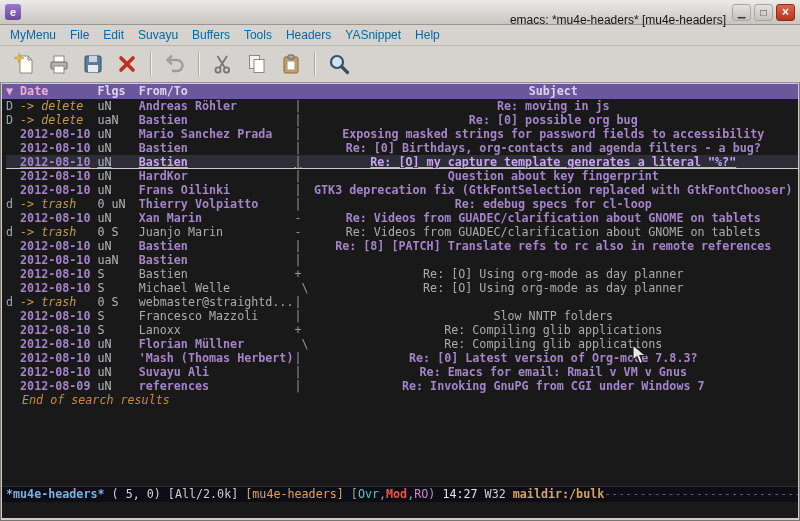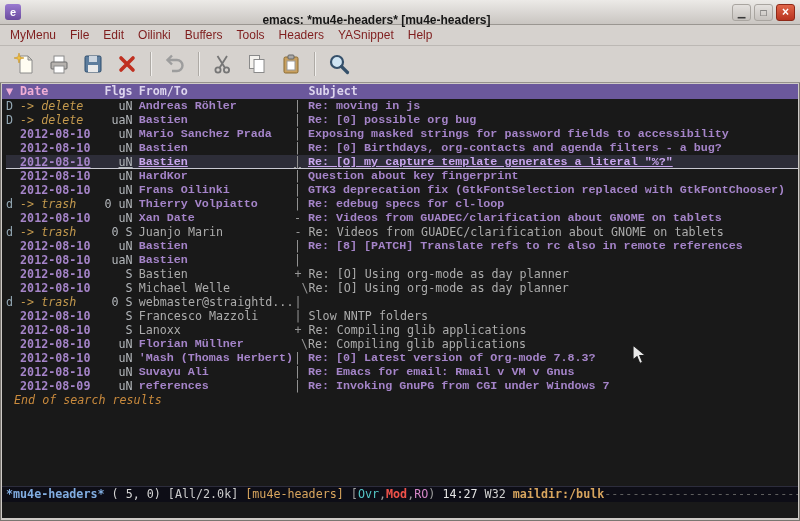--- a/index.html
+++ b/index.html
@@ -21,22 +21,22 @@
     padding: 0 5px;
   }
   .app-icon {
     width: 16px; height: 16px; border-radius: 3px;
     background: linear-gradient(#9a7ad0,#6a4a9e);
     color: #fff; font-size: 11px; font-weight: bold;
     display:flex; align-items:center; justify-content:center;
     margin-right: 6px;
   }
   .title-text {
-    flex: 1; text-align: center;
-    font-size: 12px; font-weight: bold; color: #161616;
+    flex: 1; text-align: right;
+    font-size: 12px; font-weight: normal; color: #161616;
     white-space: nowrap; overflow: hidden; margin-top: 16px;
   }
   .win-controls { display: flex; gap: 3px; margin-left: 6px; }
   .win-btn {
     width: 19px; height: 17px;
     display: flex; align-items: center; justify-content: center;
     font-size: 10px; color: #3a3a3a;
     background: linear-gradient(#e4e1de,#c6c2be);
     border: 1px solid #a9a5a0; border-radius: 3px;
     cursor: default;
@@ -46,21 +46,21 @@
     border-color: #8e2817; color: #fff; font-weight: bold; font-size: 12px;
   }
 
   
   .menubar {
     height: 21px; background: #d6d2ce;
     border-bottom: 1px solid #bcb8b4;
     display: flex; align-items: center; padding-left: 3px;
   }
   .menu-item {
-    font-size: 12px; color: #7f1d1d; padding: 2px 7px; white-space: nowrap;
+    font-size: 12px; color: #0369a1; padding: 2px 7px; white-space: nowrap;
   }
 
   
   .toolbar {
     height: 37px; background: #d6d2ce;
     border-bottom: 1px solid #96928d;
     display: flex; align-items: center; padding-left: 8px;
   }
   .tool-btn {
     width: 34px; height: 30px;
@@ -91,35 +91,35 @@
   .hl-flags, .hl-from, .hl-subject { color: #ddd5ee; }
 
   .rows { flex: none; padding-left: 4px; }
   .row { display: flex; white-space: pre; height: 14px; overflow: hidden; }
   .row.current { background: #2d2d38; box-shadow: inset 0 -1px 0 #c9c9d2; }
   .row.current span { text-decoration: underline; }
   .row.current .unread { color: #c9a6ee; }
 
   .c-mark  { width: 2ch;  flex: none; }
   .c-date  { width: 11ch; flex: none; }
-  .c-flags { width: 5ch;  flex: none; text-align: right; }
+  .c-flags { width: 5ch;  flex: none; }
   .c-from  { width: 23ch; flex: none; overflow: hidden; padding-left: 6px; }
   .c-sep   { width: 2ch;  flex: none; }
-  .c-subj  { flex: 1; overflow: hidden; }
+  .c-subj  { flex: 1; overflow: hidden; text-align: center; }
 
   .mark        { color: #93a7b3; }
   .date-normal { color: #a584c9; font-weight: bold; }
   .date-marked { color: #c49a4e; font-style: italic; }
   .flags       { color: #b3b7bb; }
   .sep         { color: #969696; }
-  .unread      { color: #a584c9; font-weight: bold; font-family: Liberation Mono, monospace; }
+  .unread      { color: #a584c9; font-weight: bold; }
   .read        { color: #acacac; }
 
   .end-line {
-    flex: none; height: 14px; padding-left: 12px;
+    flex: none; height: 14px; padding-left: 20px;
     color: #c98a3d; font-style: italic; white-space: pre;
   }
   .buffer-spacer { flex: 1; }
 
   
   .mode-line {
     flex: none; height: 16px; line-height: 15px;
     background: #0d0d16; border-top: 1px solid #2c2c3c;
     padding-left: 4px; white-space: pre; overflow: hidden;
   }
@@ -138,21 +138,21 @@
     <div class="win-btn">▁</div>
     <div class="win-btn">□</div>
     <div class="win-btn close">×</div>
   </div>
 </div>
 
 <div class="menubar">
   <span class="menu-item">MyMenu</span>
   <span class="menu-item">File</span>
   <span class="menu-item">Edit</span>
-  <span class="menu-item">Oilinki</span>
+  <span class="menu-item">Suvayu</span>
   <span class="menu-item">Buffers</span>
   <span class="menu-item">Tools</span>
   <span class="menu-item">Headers</span>
   <span class="menu-item">YASnippet</span>
   <span class="menu-item">Help</span>
 </div>
 
 <div class="toolbar">
   <div class="tool-btn">
     <svg width="24" height="24" viewBox="0 0 24 24">
@@ -236,21 +236,21 @@
 
   <div class="rows">
       <div class="row"><span class="c-mark mark">D</span><span class="c-date date-marked">-&gt; delete</span><span class="c-flags flags">uN</span><span class="c-from unread">Andreas Röhler</span><span class="c-sep sep">|</span><span class="c-subj unread">Re: moving in js</span></div>
       <div class="row"><span class="c-mark mark">D</span><span class="c-date date-marked">-&gt; delete</span><span class="c-flags flags">uaN</span><span class="c-from unread">Bastien</span><span class="c-sep sep">|</span><span class="c-subj unread">Re: [0] possible org bug</span></div>
       <div class="row"><span class="c-mark mark"></span><span class="c-date date-normal">2012-08-10</span><span class="c-flags flags">uN</span><span class="c-from unread">Mario Sanchez Prada</span><span class="c-sep sep">|</span><span class="c-subj unread">Exposing masked strings for password fields to accessibility</span></div>
       <div class="row"><span class="c-mark mark"></span><span class="c-date date-normal">2012-08-10</span><span class="c-flags flags">uN</span><span class="c-from unread">Bastien</span><span class="c-sep sep">|</span><span class="c-subj unread">Re: [0] Birthdays, org-contacts and agenda filters - a bug?</span></div>
       <div class="row current"><span class="c-mark mark"></span><span class="c-date date-normal">2012-08-10</span><span class="c-flags flags">uN</span><span class="c-from unread">Bastien</span><span class="c-sep sep">|</span><span class="c-subj unread">Re: [O] my capture template generates a literal "%?"</span></div>
       <div class="row"><span class="c-mark mark"></span><span class="c-date date-normal">2012-08-10</span><span class="c-flags flags">uN</span><span class="c-from unread">HardKor</span><span class="c-sep sep">|</span><span class="c-subj unread">Question about key fingerprint</span></div>
       <div class="row"><span class="c-mark mark"></span><span class="c-date date-normal">2012-08-10</span><span class="c-flags flags">uN</span><span class="c-from unread">Frans Oilinki</span><span class="c-sep sep">|</span><span class="c-subj unread">GTK3 deprecation fix (GtkFontSelection replaced with GtkFontChooser)</span></div>
       <div class="row"><span class="c-mark mark">d</span><span class="c-date date-marked">-&gt; trash</span><span class="c-flags flags">0 uN</span><span class="c-from unread">Thierry Volpiatto</span><span class="c-sep sep">|</span><span class="c-subj unread">Re: edebug specs for cl-loop</span></div>
-      <div class="row"><span class="c-mark mark"></span><span class="c-date date-normal">2012-08-10</span><span class="c-flags flags">uN</span><span class="c-from unread">Xan Date</span><span class="c-sep sep">-</span><span class="c-subj unread">Re: Videos from GUADEC/clarification about GNOME on tablets</span></div>
+      <div class="row"><span class="c-mark mark"></span><span class="c-date date-normal">2012-08-10</span><span class="c-flags flags">uN</span><span class="c-from unread">Xan Marin</span><span class="c-sep sep">-</span><span class="c-subj unread">Re: Videos from GUADEC/clarification about GNOME on tablets</span></div>
       <div class="row"><span class="c-mark mark">d</span><span class="c-date date-marked">-&gt; trash</span><span class="c-flags flags">0 S</span><span class="c-from read">Juanjo Marin</span><span class="c-sep sep">-</span><span class="c-subj read">Re: Videos from GUADEC/clarification about GNOME on tablets</span></div>
       <div class="row"><span class="c-mark mark"></span><span class="c-date date-normal">2012-08-10</span><span class="c-flags flags">uN</span><span class="c-from unread">Bastien</span><span class="c-sep sep">|</span><span class="c-subj unread">Re: [8] [PATCH] Translate refs to rc also in remote references</span></div>
       <div class="row"><span class="c-mark mark"></span><span class="c-date date-normal">2012-08-10</span><span class="c-flags flags">uaN</span><span class="c-from unread">Bastien</span><span class="c-sep sep">|</span></div>
       <div class="row"><span class="c-mark mark"></span><span class="c-date date-normal">2012-08-10</span><span class="c-flags flags">S</span><span class="c-from read">Bastien</span><span class="c-sep sep">+</span><span class="c-subj read">Re: [O] Using org-mode as day planner</span></div>
       <div class="row"><span class="c-mark mark"></span><span class="c-date date-normal">2012-08-10</span><span class="c-flags flags">S</span><span class="c-from read">Michael Welle</span><span class="c-sep sep"> \</span><span class="c-subj read">Re: [O] Using org-mode as day planner</span></div>
       <div class="row"><span class="c-mark mark">d</span><span class="c-date date-marked">-&gt; trash</span><span class="c-flags flags">0 S</span><span class="c-from read">webmaster@straightd...</span><span class="c-sep sep">|</span></div>
       <div class="row"><span class="c-mark mark"></span><span class="c-date date-normal">2012-08-10</span><span class="c-flags flags">S</span><span class="c-from read">Francesco Mazzoli</span><span class="c-sep sep">|</span><span class="c-subj read">Slow NNTP folders</span></div>
       <div class="row"><span class="c-mark mark"></span><span class="c-date date-normal">2012-08-10</span><span class="c-flags flags">S</span><span class="c-from read">Lanoxx</span><span class="c-sep sep">+</span><span class="c-subj read">Re: Compiling glib applications</span></div>
       <div class="row"><span class="c-mark mark"></span><span class="c-date date-normal">2012-08-10</span><span class="c-flags flags">uN</span><span class="c-from unread">Florian Müllner</span><span class="c-sep sep"> \</span><span class="c-subj read">Re: Compiling glib applications</span></div>
       <div class="row"><span class="c-mark mark"></span><span class="c-date date-normal">2012-08-10</span><span class="c-flags flags">uN</span><span class="c-from unread">'Mash (Thomas Herbert)</span><span class="c-sep sep">|</span><span class="c-subj unread">Re: [0] Latest version of Org-mode 7.8.3?</span></div>

